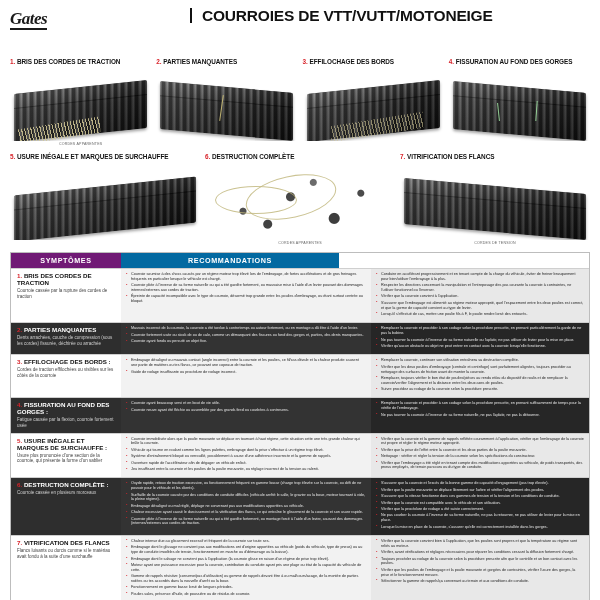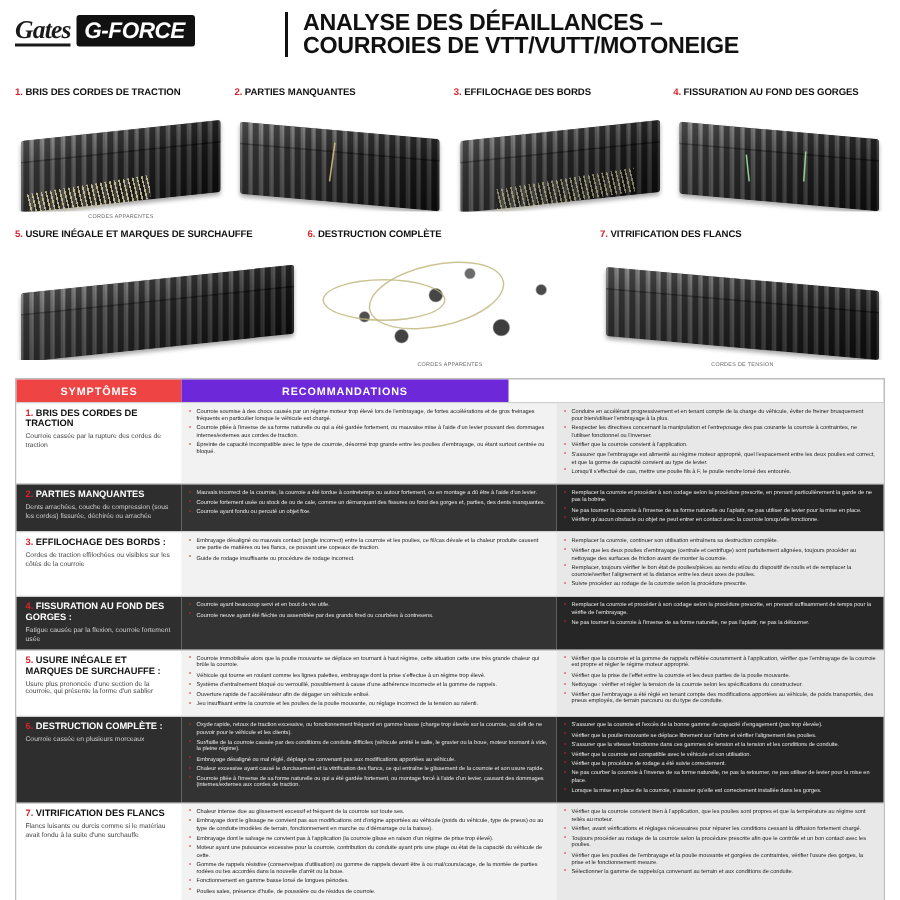--- a/index.html
+++ b/index.html
@@ -198,23 +198,23 @@
   }
   .th {
     color: #fff;
     font-size: 7.2px;
     font-weight: bold;
     letter-spacing: 0.6px;
     display: flex;
     align-items: center;
     justify-content: center;
   }
-  .th.sym { background: #ef4444; width: 110px; flex: 0 0 110px; }
+  .th.sym { background: #701a75; width: 110px; flex: 0 0 110px; }
   .th.cau { background: #5a5a5a; flex: 1; }
-  .th.rec { background: #6d28d9; width: 218px; flex: 0 0 218px; }
+  .th.rec { background: #0369a1; width: 218px; flex: 0 0 218px; }
 
   .trow {
     display: flex;
     border-top: 1px solid #cfcfcf;
   }
   .trow:first-of-type { border-top: none; }
   .trow.dark .c-sym { background: #2e2e2e; color: #fff; }
   .trow.dark .c-cau { background: #333333; color: #e8e8e8; }
   .trow.dark .c-rec { background: #262626; color: #e8e8e8; }
   .trow.light .c-sym { background: #ffffff; color: #111; }
@@ -277,26 +277,22 @@
   .trow.light ul.bullets li:before { color: #d8232a; }
 </style>
 </head>
 <body>
 
 <div class="page">
 
   <div class="header">
     <div class="brand">
       <div class="gates-logo">Gates</div>
-      <div class="gforce">
-        <span>G-FORCE</span>
-      </div>
     </div>
     <div class="title-block">
-      <div class="title-main">ANALYSE DES DÉFAILLANCES –</div>
       <div class="title-main">COURROIES DE VTT/VUTT/MOTONEIGE</div>
     </div>
   </div>
 
   <div class="fig-row fig-row1">
 
     <div class="fig">
       <div class="fig-title">
         <span class="num">1.</span>
         <span>BRIS DES CORDES DE TRACTION</span>

